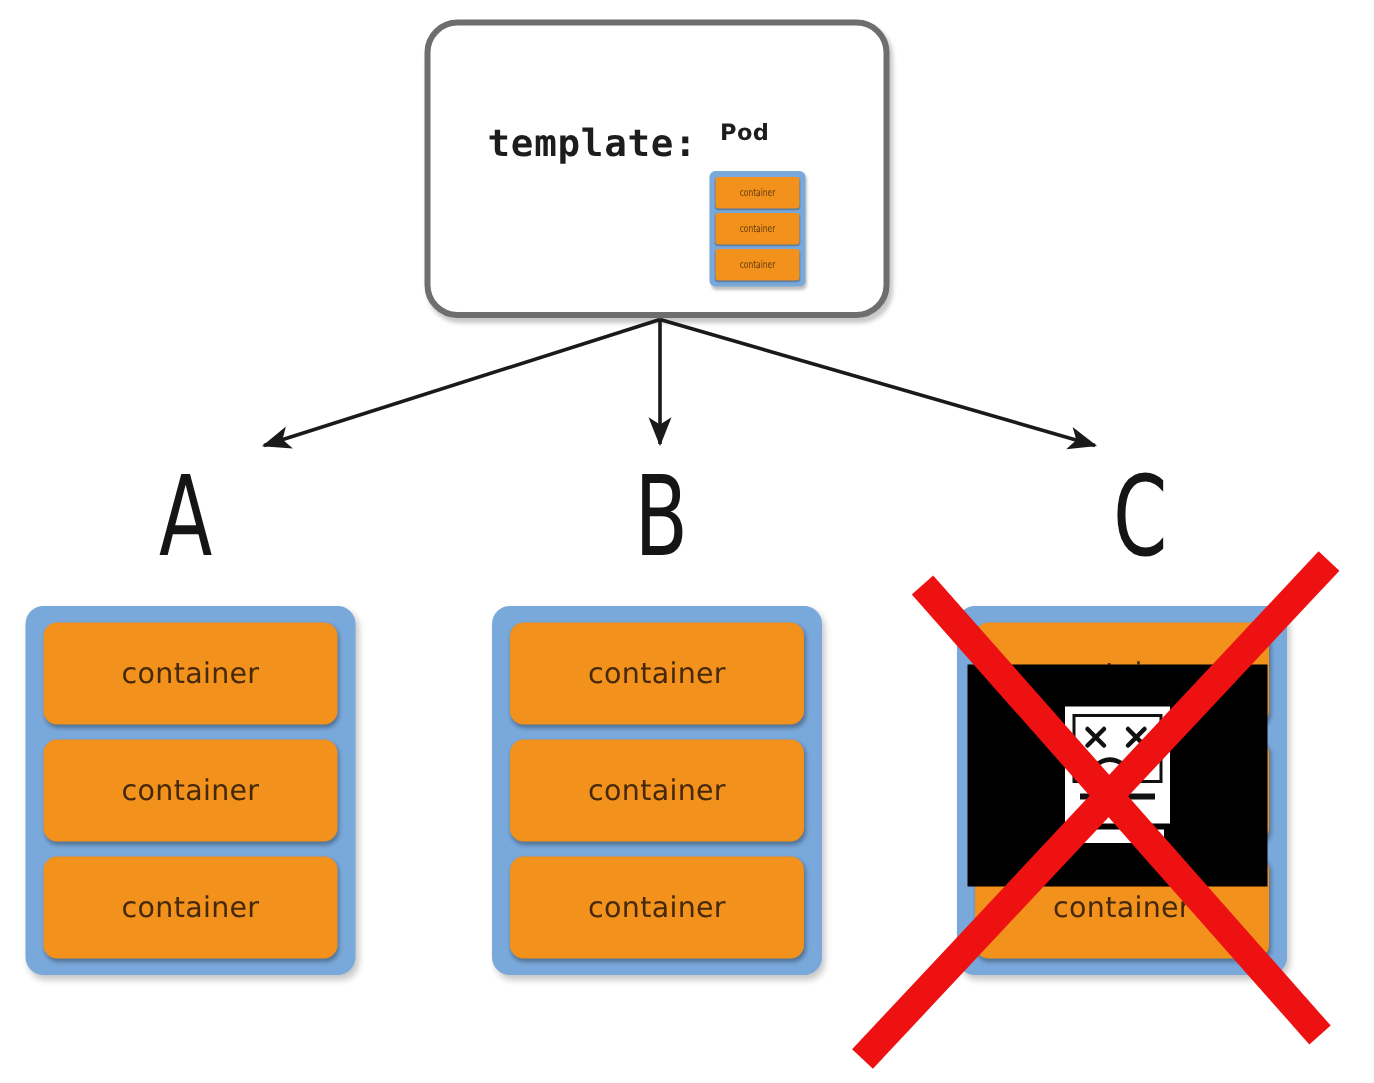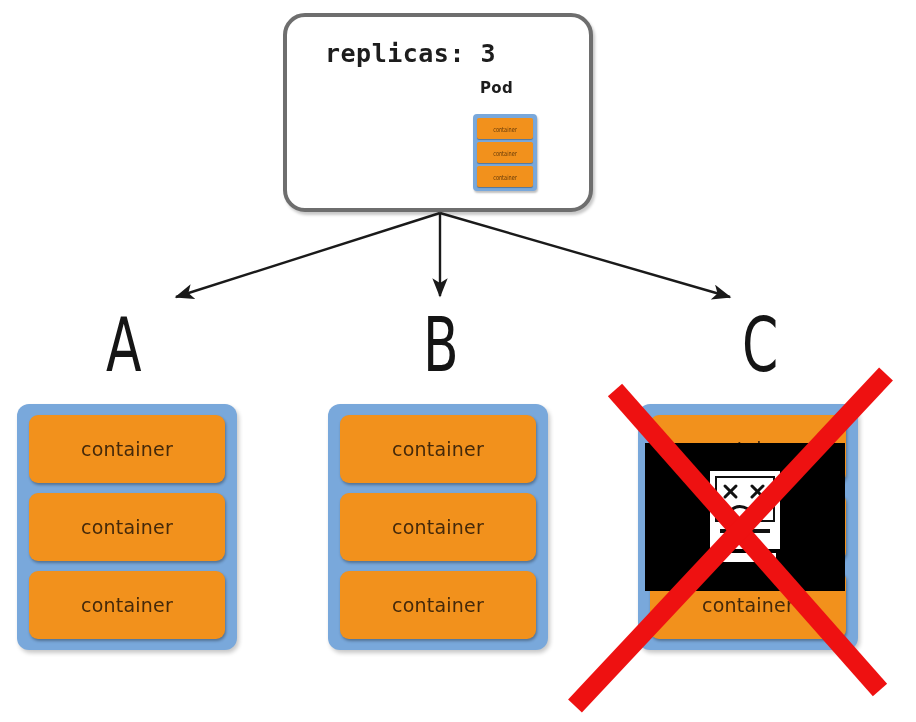--- a/index.html
+++ b/index.html
@@ -169,21 +169,21 @@
     height: 722px;
     pointer-events: none;
   }
 </style>
 </head>
 <body>
 
 <div id="canvas">
 
   <div class="spec-card">
-    <div class="spec-line spec-replicas">replicas: 3</div>
+    <div class="spec-line spec-template">template:</div>
 
     <div class="pod-label" style="left:193px; top:62px;">Pod</div>
 
     <div class="mini-pod">
       <div class="mini-container">
         <span>container</span>
       </div>
       <div class="mini-container">
         <span>container</span>
       </div>

